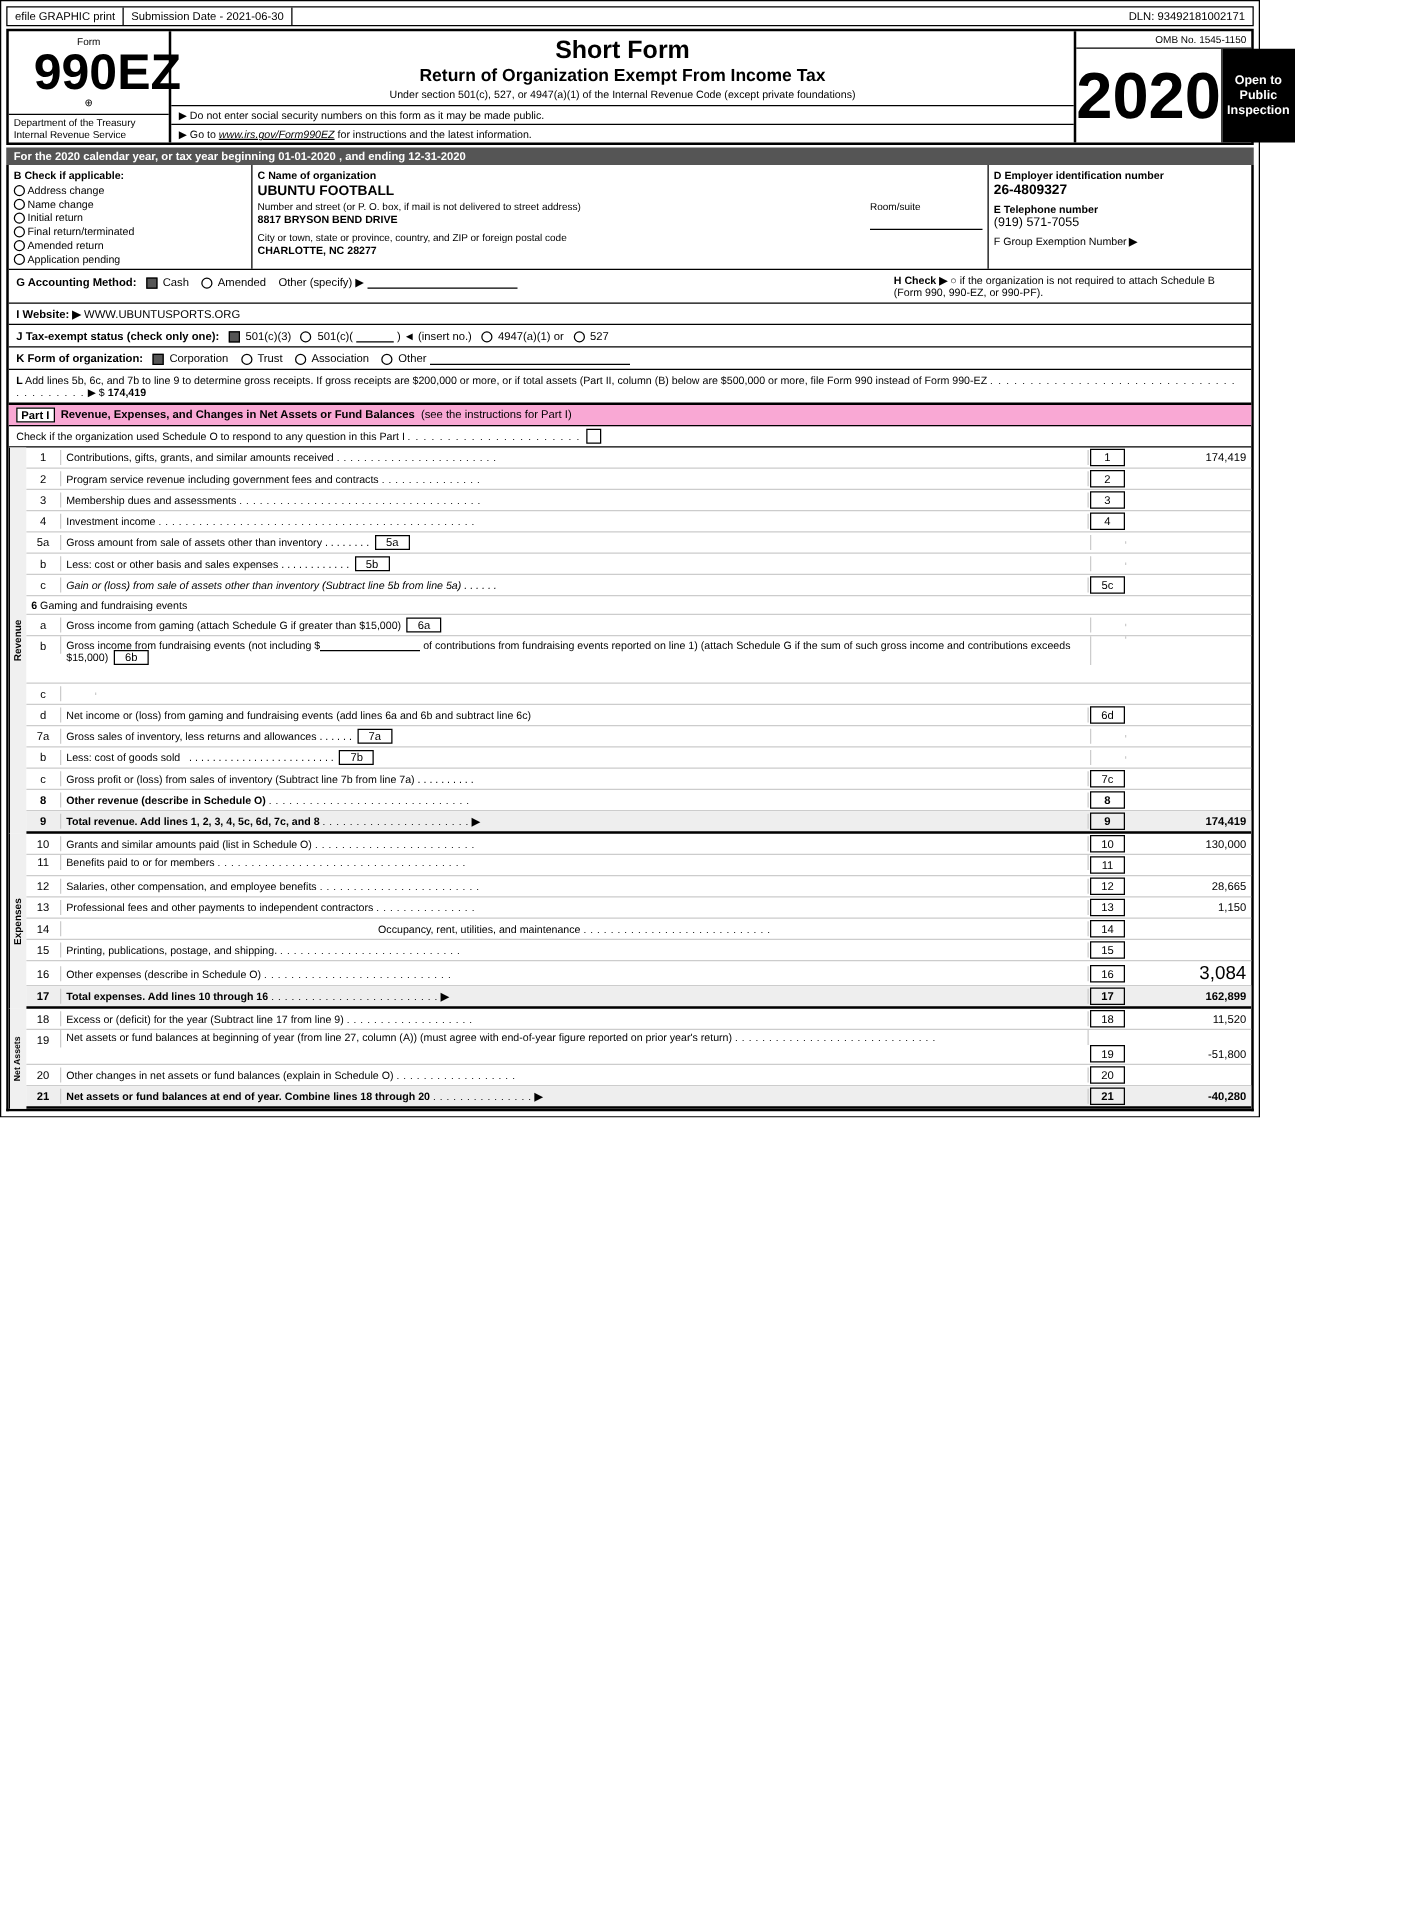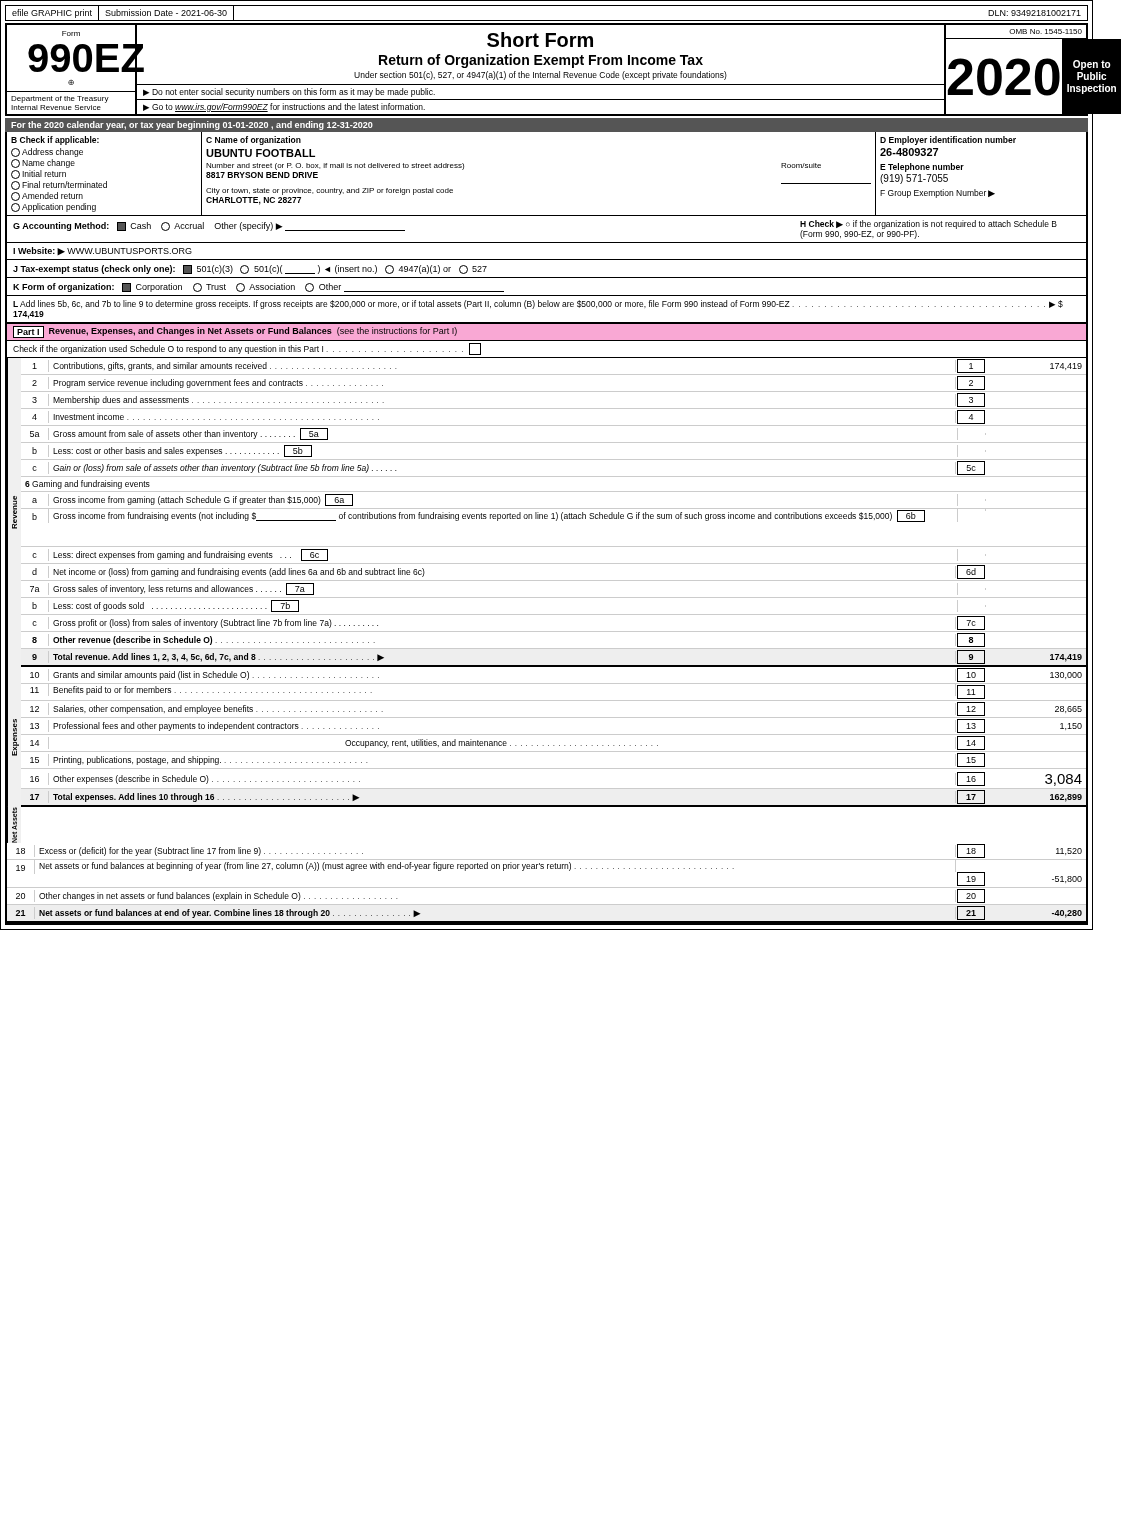--- a/index.html
+++ b/index.html
@@ -1,18 +1,18 @@
 <!DOCTYPE html>
 <html><head>
   <meta charset="utf-8">
   <style>
     * { box-sizing: border-box; margin: 0; padding: 0; }
     body { font-family: Arial, sans-serif; font-size: 10px; background: #fff; color: #000; width: 1129px; }
     
-    .page { width: 1093px; padding: 4px; border: 1px solid #000; }
+    .page { width: 1008px; padding: 4px; border: 1px solid #000; }
     
     
     .top-bar { display: flex; border: 1px solid #000; margin-bottom: 2px; }
     .top-bar-item { padding: 2px 6px; border-right: 1px solid #000; font-size: 9px; }
     .top-bar-item:last-child { border-right: none; margin-left: auto; }
     
     .checkbox-circle { display: inline-block; width: 9px; height: 9px; border-radius: 50%; border: 1px solid #000; vertical-align: middle; margin-right: 2px; background: transparent; }
     .checkbox-square { display: inline-block; width: 9px; height: 9px; border: 1px solid #000; vertical-align: middle; margin-right: 2px; background: transparent; }
     .checkbox-checked { background: #555; }
   </style>
@@ -130,21 +130,21 @@
     </div>
 
     <div style="display:flex; border-bottom:1px solid #000; padding:3px 6px; font-size:9px; align-items:flex-start;">
       <div style="flex:1;">
         <span style="font-weight:bold;">G Accounting Method:</span>
         &nbsp;
         <span class="checkbox-square checkbox-checked"></span>
         <span>Cash</span>
         &nbsp;&nbsp;
         <span class="checkbox-circle"></span>
-        <span>Accrual</span>
+        <span>Amended</span>
         &nbsp;&nbsp;
         <span>Other (specify) ▶</span>
         <span style="display:inline-block; border-bottom:1px solid #000; width:120px; height:12px; vertical-align:bottom;"></span>
       </div>
       <div style="width:280px; font-size:8.5px;">
         <span style="font-weight:bold;">H Check ▶</span>
         <span>○ if the organization is not required to attach Schedule B (Form 990, 990-EZ, or 990-PF).</span>
       </div>
     </div>
 
@@ -274,21 +274,20 @@
           <div style="flex:1; padding:1px 4px; font-size:8.5px; border-right:1px solid #ccc;">
             Gross income from fundraising events (not including $<span style="display:inline-block; border-bottom:1px solid #000; width:80px; height:11px; vertical-align:bottom;"></span> of contributions from fundraising events reported on line 1) (attach Schedule G if the sum of such gross income and contributions exceeds $15,000)
             <span style="border:1px solid #000; padding:0 8px; margin:0 2px; font-size:9px;">6b</span>
           </div>
           <div style="width:28px; flex-shrink:0; border-right:1px solid #ccc; padding:1px;"></div>
           <div style="width:100px; text-align:right; font-size:9px; padding:1px 4px; flex-shrink:0;"></div>
         </div>
 
         <div style="display:flex; align-items:center; border-bottom:1px solid #ccc; min-height:17px;">
           <div style="width:28px; text-align:center; font-size:9px; border-right:1px solid #ccc; padding:1px; flex-shrink:0;">c</div>
-          <div style="flex:1; padding:1px 4px; font-size:8.5px; border-right:1px solid #ccc;">Less: direct expenses from gaming and fundraising events &nbsp; . . . &nbsp; <span style="border:1px solid #000; padding:0 8px; margin:0 2px; font-size:9px;">6c</span></div>
           <div style="width:28px; flex-shrink:0; border-right:1px solid #ccc; padding:1px;"></div>
           <div style="width:100px; text-align:right; font-size:9px; padding:1px 4px; flex-shrink:0;"></div>
         </div>
 
         <div style="display:flex; align-items:center; border-bottom:1px solid #ccc; min-height:17px;">
           <div style="width:28px; text-align:center; font-size:9px; border-right:1px solid #ccc; padding:1px; flex-shrink:0;">d</div>
           <div style="flex:1; padding:1px 4px; font-size:8.5px; border-right:1px solid #ccc;">Net income or (loss) from gaming and fundraising events (add lines 6a and 6b and subtract line 6c)</div>
           <div style="width:28px; text-align:center; font-size:9px; border-right:1px solid #ccc; padding:1px; flex-shrink:0; border:1px solid #000; margin:1px;">6d</div>
           <div style="width:100px; text-align:right; font-size:9px; padding:1px 4px; flex-shrink:0;"></div>
         </div>
@@ -385,21 +384,21 @@
 
         <div style="display:flex; align-items:center; border-bottom:2px solid #000; min-height:17px; background:#eee;">
           <div style="width:28px; text-align:center; font-size:9px; border-right:1px solid #ccc; padding:1px; flex-shrink:0; font-weight:bold;">17</div>
           <div style="flex:1; padding:1px 4px; font-size:8.5px; border-right:1px solid #ccc; font-weight:bold;">Total expenses. Add lines 10 through 16 <span style="font-weight:normal; font-size:8px; letter-spacing:0.5px;"> . . . . . . . . . . . . . . . . . . . . . . . . .</span> ▶</div>
           <div style="width:28px; text-align:center; font-size:9px; border-right:1px solid #ccc; padding:1px; flex-shrink:0; border:1px solid #000; margin:1px; font-weight:bold;">17</div>
           <div style="width:100px; text-align:right; font-size:9px; padding:1px 4px; flex-shrink:0; font-weight:bold;">162,899</div>
         </div>
       </div>
     </div>
 
-    <div style="display:flex;flex-direction:column;">
+    <div style="display:flex;">
       <div style="width:14px; font-size:7px; font-weight:bold; writing-mode:vertical-rl; transform:rotate(180deg); display:flex; align-items:center; justify-content:center; border-right:1px solid #000; background:#f0f0f0;">Net Assets</div>
       <div style="flex:1;">
 
         <div style="display:flex; align-items:center; border-bottom:1px solid #ccc; min-height:17px;">
           <div style="width:28px; text-align:center; font-size:9px; border-right:1px solid #ccc; padding:1px; flex-shrink:0;">18</div>
           <div style="flex:1; padding:1px 4px; font-size:8.5px; border-right:1px solid #ccc;">Excess or (deficit) for the year (Subtract line 17 from line 9) <span style="font-size:8px; letter-spacing:0.5px;"> . . . . . . . . . . . . . . . . . . .</span></div>
           <div style="width:28px; text-align:center; font-size:9px; border-right:1px solid #ccc; padding:1px; flex-shrink:0; border:1px solid #000; margin:1px;">18</div>
           <div style="width:100px; text-align:right; font-size:9px; padding:1px 4px; flex-shrink:0;">11,520</div>
         </div>
 

